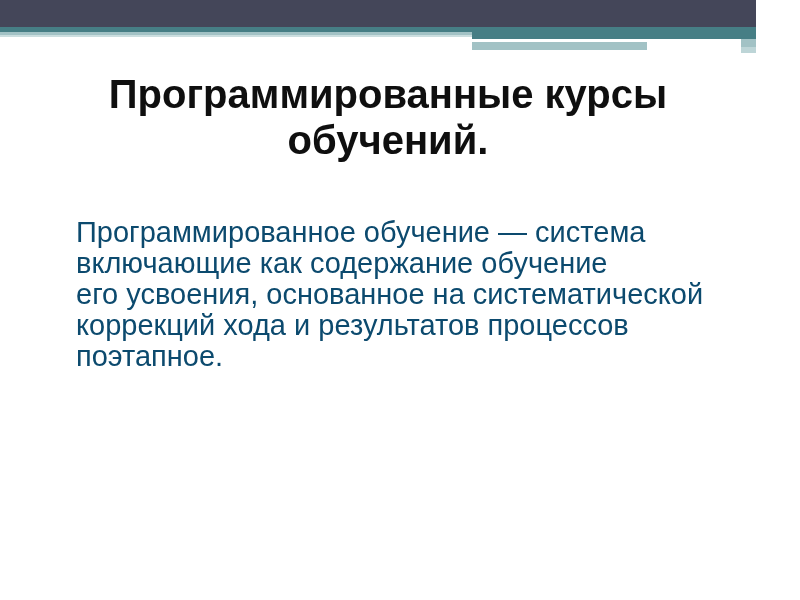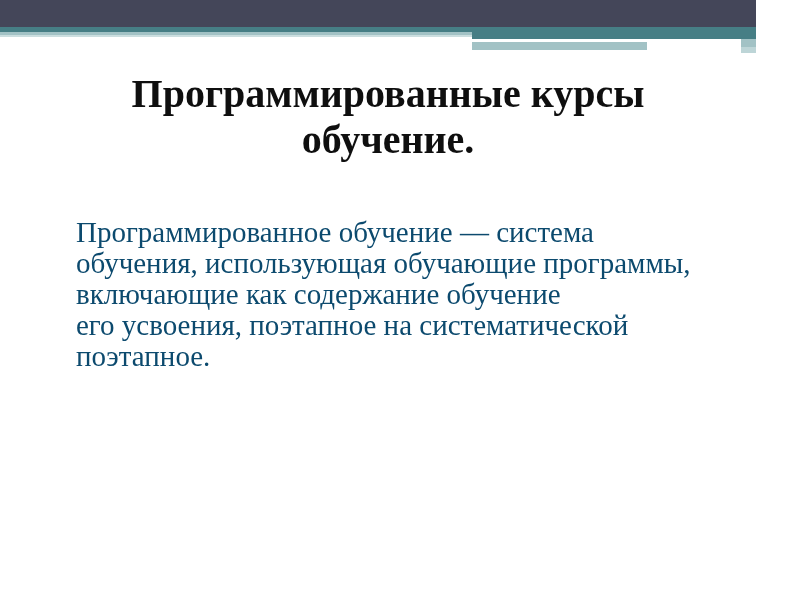--- a/index.html
+++ b/index.html
@@ -2,21 +2,21 @@
 <html><head>
 <meta charset="utf-8">
 <style>
   html, body { margin: 0; padding: 0; background: #ffffff; }
   .slide {
     position: relative;
     width: 756px;
     height: 600px;
     background: #ffffff;
     overflow: hidden;
-    font-family: Liberation Serif, serif;
+    font-family: Liberation Sans, sans-serif;
   }
   
   .hdr { position: absolute; top: 0; left: 0; width: 800px; height: 60px; }
   .bar { position: absolute; }
   .bar-dark        { top: 0;  left: 0;    width: 800px; height: 27px; background: #444659; }
   .bar-teal-left   { top: 27px; left: 0;  width: 472px; height: 5px;  background: #467E85; }
   .bar-light-left  { top: 32px; left: 0;  width: 472px; height: 3px;  background: #A2C2C5; }
   .bar-pale-left   { top: 35px; left: 0;  width: 472px; height: 2px;  background: #CBDEDF; }
   .bar-teal-right  { top: 27px; left: 472px; width: 328px; height: 12px; background: #467E85; }
   .bar-far-upper   { top: 39px; left: 741px; width: 59px; height: 8px;  background: #A2C2C5; }
@@ -83,24 +83,24 @@
       <div class="stripe s5"></div>
       <div class="stripe s6"></div>
       <div class="stripe s7"></div>
       <div class="stripe s8"></div>
       <div class="stripe s9"></div>
     </div>
   </div>
 
   <div class="title">
     <div class="title-line">Программированные курсы</div>
-    <div class="title-line">обучение.</div>
+    <div class="title-line">обучений.</div>
   </div>
 
   <div class="body-text">
     <div class="body-line">Программированное обучение — система</div>
-    <div class="body-line">обучения, использующая обучающие программы,</div>
     <div class="body-line">включающие как содержание обучение</div>
-    <div class="body-line">его усвоения, поэтапное на систематической</div>
+    <div class="body-line">его усвоения, основанное на систематической</div>
+    <div class="body-line">коррекций хода и результатов процессов</div>
     <div class="body-line">поэтапное.</div>
   </div>
 
 </div>
 
 </body></html>

